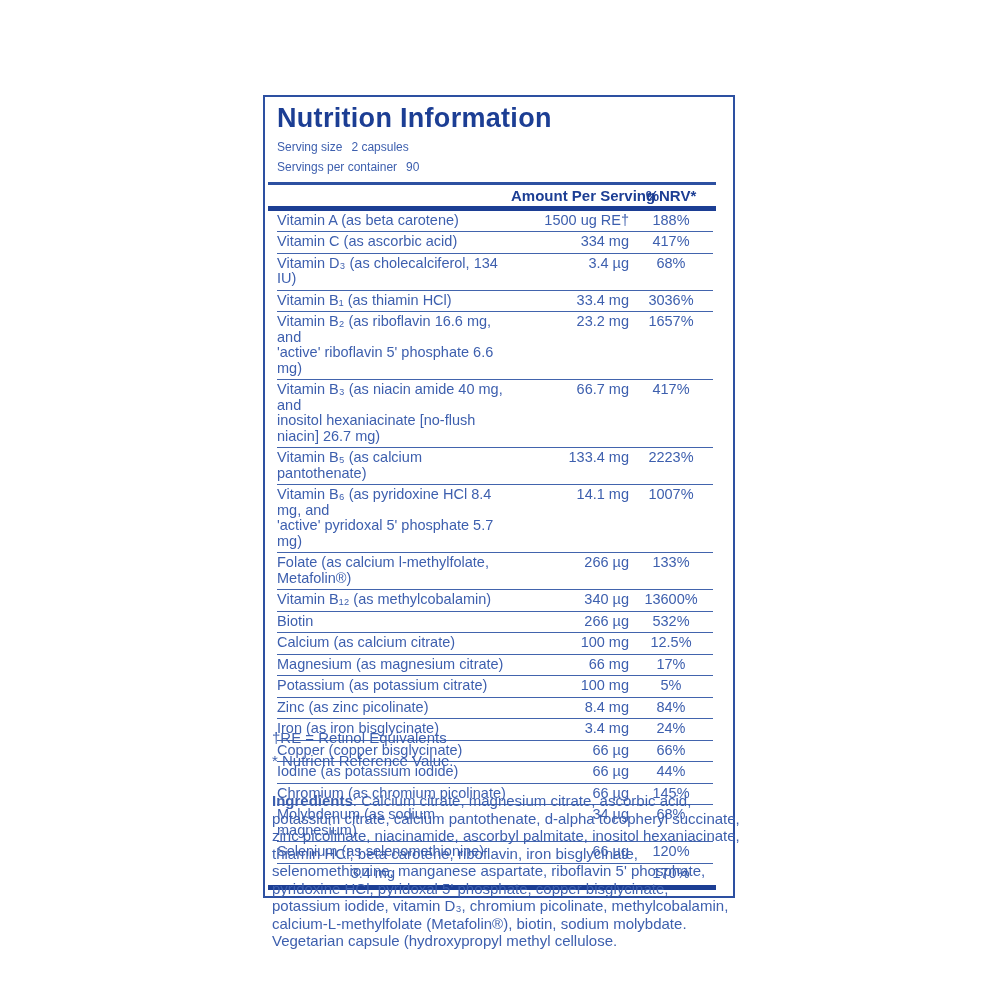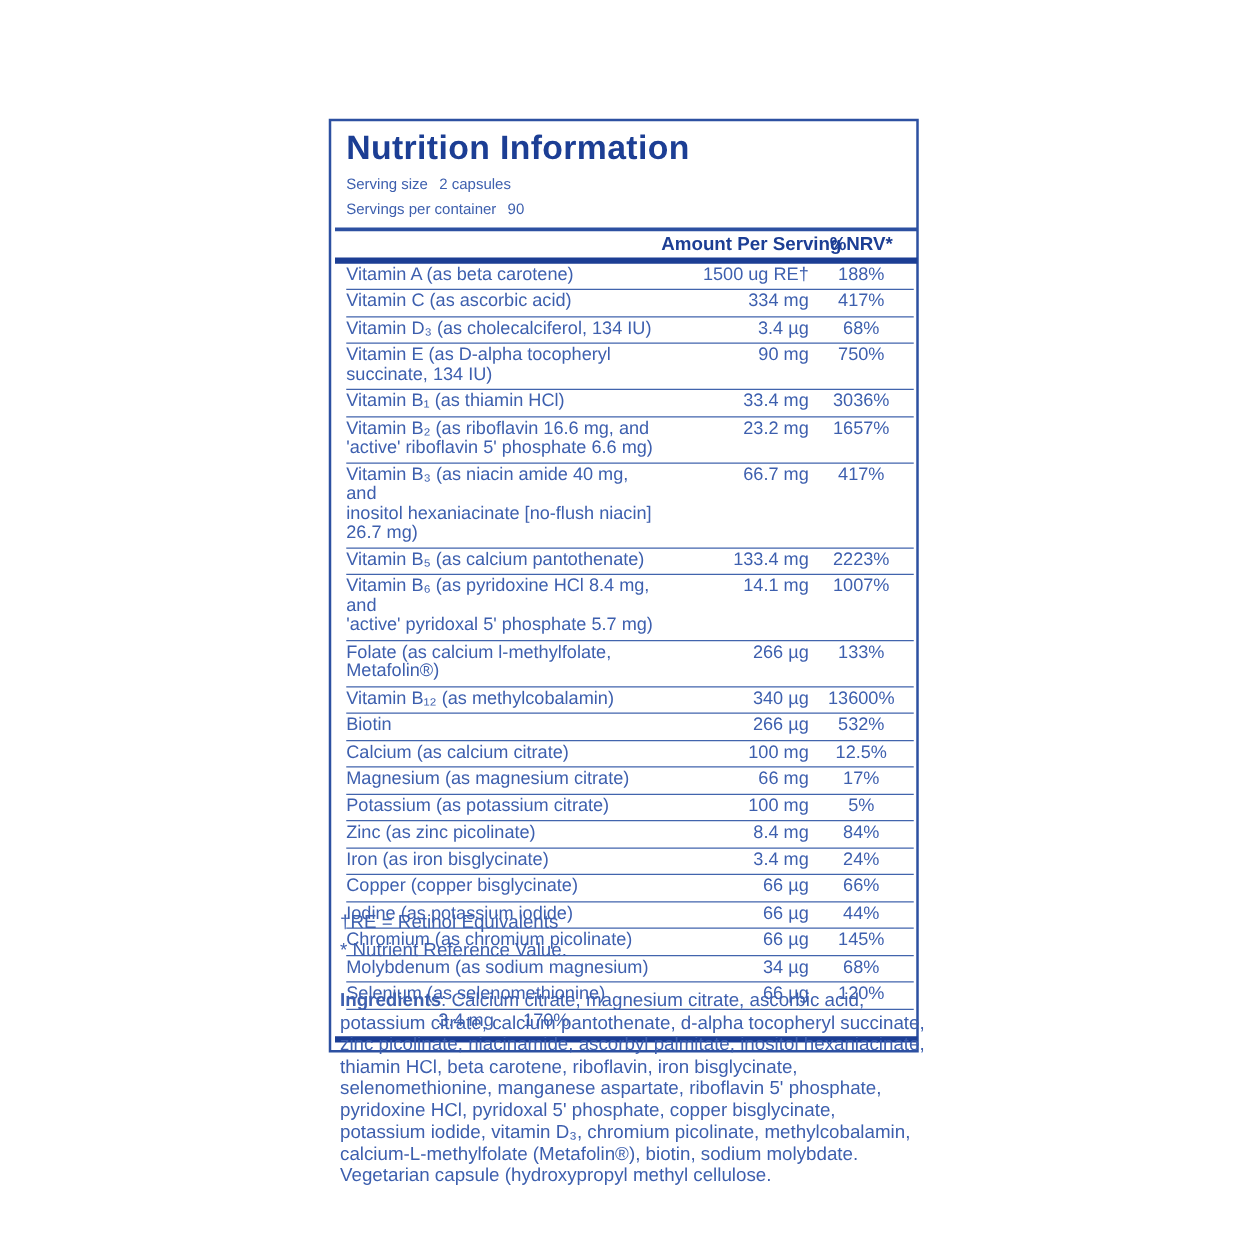--- a/index.html
+++ b/index.html
@@ -10,36 +10,36 @@
     --bg:#ffffff;
   }
   *{ box-sizing:border-box; margin:0; padding:0; }
   html,body{ width:1000px; height:1000px; background:var(--bg);
     font-family:"Liberation Sans","DejaVu Sans",sans-serif; }
   .page{ position:relative; width:1000px; height:1000px; background:var(--bg); overflow:hidden; }
 
   .label-box{
     position:absolute; left:263px; top:95px; width:472px;
     border:2px solid var(--rule);
-    padding:6px 2px 6px 12px;
+    padding:6px 20px 6px 12px;
     color:var(--blue);
   }
   .label-title{
     color:var(--navy); font-size:27px; font-weight:700;
     letter-spacing:.3px; margin:0 0 3px;
   }
   .serving-line{ font-size:12px; line-height:20px; color:var(--blue); }
   .serving-line .val{ margin-left:9px; }
 
   .rule-medium{ height:3px; background:var(--rule); margin:5px -3px 0 -9px; }
   .bar-thick{ height:5px; background:var(--navy); margin:0 -3px 0 -9px; }
   .bar-thick.bottom{ margin-top:1px; }
 
   .trow{ display:flex; align-items:flex-start; padding:2px 0 3px; font-size:14.5px; line-height:15.5px; }
-  .trow + .trow{ border-top:1.5px solid var(--rule-thin); }
+  .trow + .trow{ border-top:1.5px solid var(--rule-thin);justify-content:space-between; }
   .cell.name{ flex:1 1 auto; white-space:pre-line; padding-right:4px; }
   .cell.amount{ flex:0 0 auto; width:118px; text-align:right; white-space:nowrap; }
   .cell.nrv{ flex:0 0 84px; text-align:center; white-space:nowrap; }
 
   .header-row{ padding:3px 0 2px; }
   .header-row .cell{ font-weight:700; color:var(--navy); font-size:15px; }
 
   .footnotes{
     position:absolute; left:272px; top:727px; width:468px;
     color:var(--blue); font-size:15px;
@@ -83,25 +83,20 @@
     <div class="cell name">Vitamin C (as ascorbic acid)</div>
     <div class="cell amount">334 mg</div>
     <div class="cell nrv">417%</div>
   </div>
         <div class="trow">
     <div class="cell name">Vitamin D₃ (as cholecalciferol, 134 IU)</div>
     <div class="cell amount">3.4 µg</div>
     <div class="cell nrv">68%</div>
   </div>
         <div class="trow">
-    <div class="cell name">Vitamin E (as D-alpha tocopheryl succinate, 134 IU)</div>
-    <div class="cell amount">90 mg</div>
-    <div class="cell nrv">750%</div>
-  </div>
-        <div class="trow">
     <div class="cell name">Vitamin B₁ (as thiamin HCl)</div>
     <div class="cell amount">33.4 mg</div>
     <div class="cell nrv">3036%</div>
   </div>
         <div class="trow">
     <div class="cell name">Vitamin B₂ (as riboflavin 16.6 mg, and
 'active' riboflavin 5' phosphate 6.6 mg)</div>
     <div class="cell amount">23.2 mg</div>
     <div class="cell nrv">1657%</div>
   </div>

